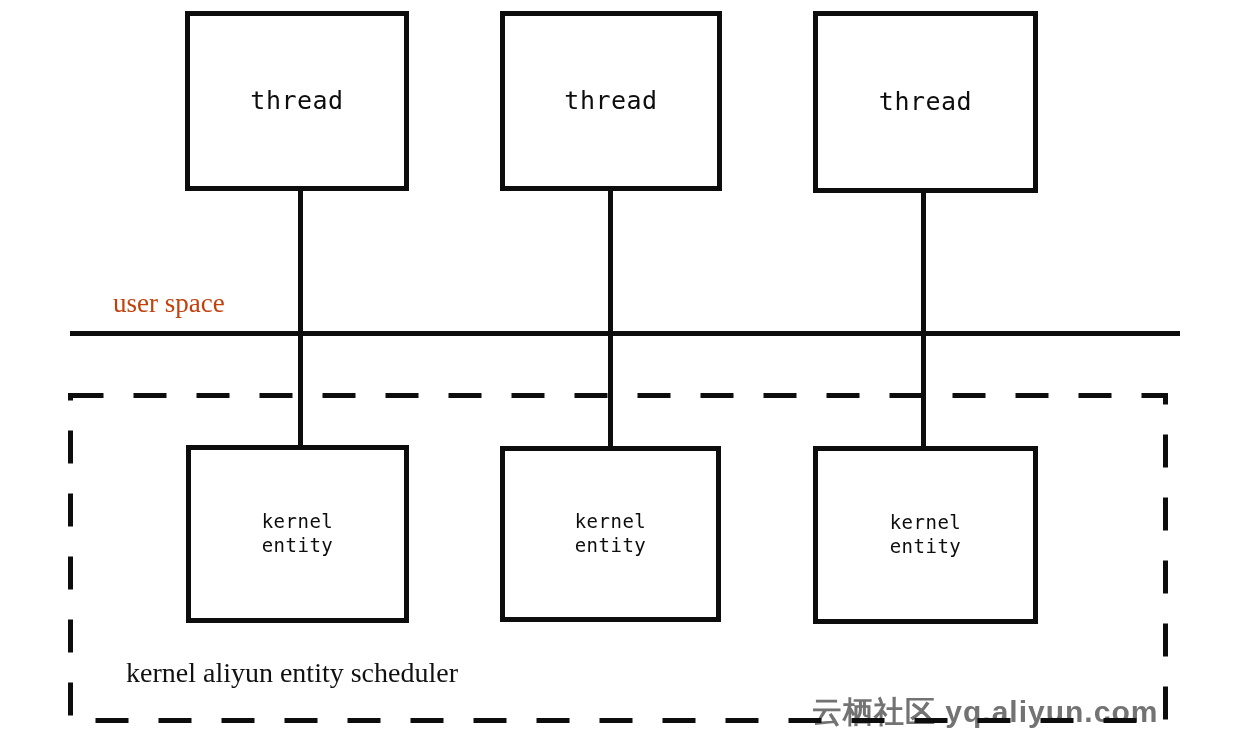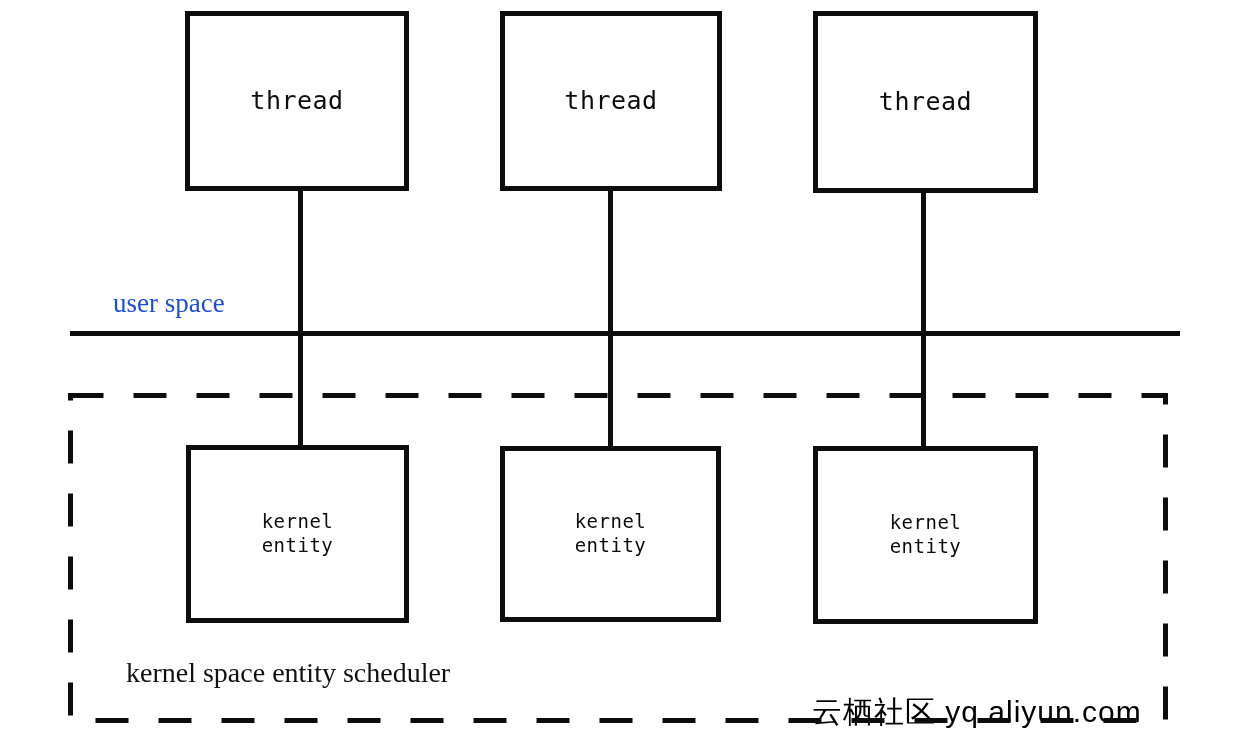--- a/index.html
+++ b/index.html
@@ -55,21 +55,21 @@
     height: 5px;
     background: #0d0d0d;
     z-index: 4;
   }
 
   
   .space-label {
     position: absolute;
     font-family: "Liberation Serif", "DejaVu Serif", serif;
     font-size: 27px;
-    color: #1d4ed8;
+    color: #c2410c;
     white-space: nowrap;
     z-index: 5;
   }
   .scheduler-label {
     position: absolute;
     font-family: "Liberation Serif", "DejaVu Serif", serif;
     font-size: 28px;
     color: #111111;
     white-space: nowrap;
     z-index: 5;
@@ -84,24 +84,25 @@
     display: block;
     overflow: visible;
   }
 
   
   .watermark {
     position: absolute;
     font-family: "Liberation Sans", "DejaVu Sans", sans-serif;
     font-size: 30px;
     letter-spacing: 1px;
-    color: #000000;
+    color: #737373;
     white-space: nowrap;
     z-index: 0;
     user-select: none;
+    font-weight: bold;
   }
 </style>
 </head>
 <body>
 
 <div id="canvas">
 
   <div class="watermark" style="left:812px; top:692px;">云栖社区 yq.aliyun.com</div>
 
   <div class="dashed-region" style="left:68px; top:393px;">
@@ -111,21 +112,21 @@
   </div>
 
   <div class="connector" style="left:298px; top:189px; height:261px;"></div>
   <div class="connector" style="left:608px; top:189px; height:261px;"></div>
   <div class="connector" style="left:921px; top:190px; height:260px;"></div>
 
   <div class="divider-line" style="left:70px; top:331px; width:1110px;"></div>
 
   <div class="space-label" style="left:113px; top:288px;">user space</div>
 
-  <div class="scheduler-label" style="left:126px; top:657px;">kernel space entity scheduler</div>
+  <div class="scheduler-label" style="left:126px; top:657px;">kernel aliyun entity scheduler</div>
 
   <div class="node-box" style="left:185px; top:11px; width:224px; height:180px;">
     <span class="node-label">thread</span>
   </div>
   <div class="node-box" style="left:500px; top:11px; width:222px; height:180px;">
     <span class="node-label">thread</span>
   </div>
   <div class="node-box" style="left:813px; top:11px; width:225px; height:182px;">
     <span class="node-label">thread</span>
   </div>

